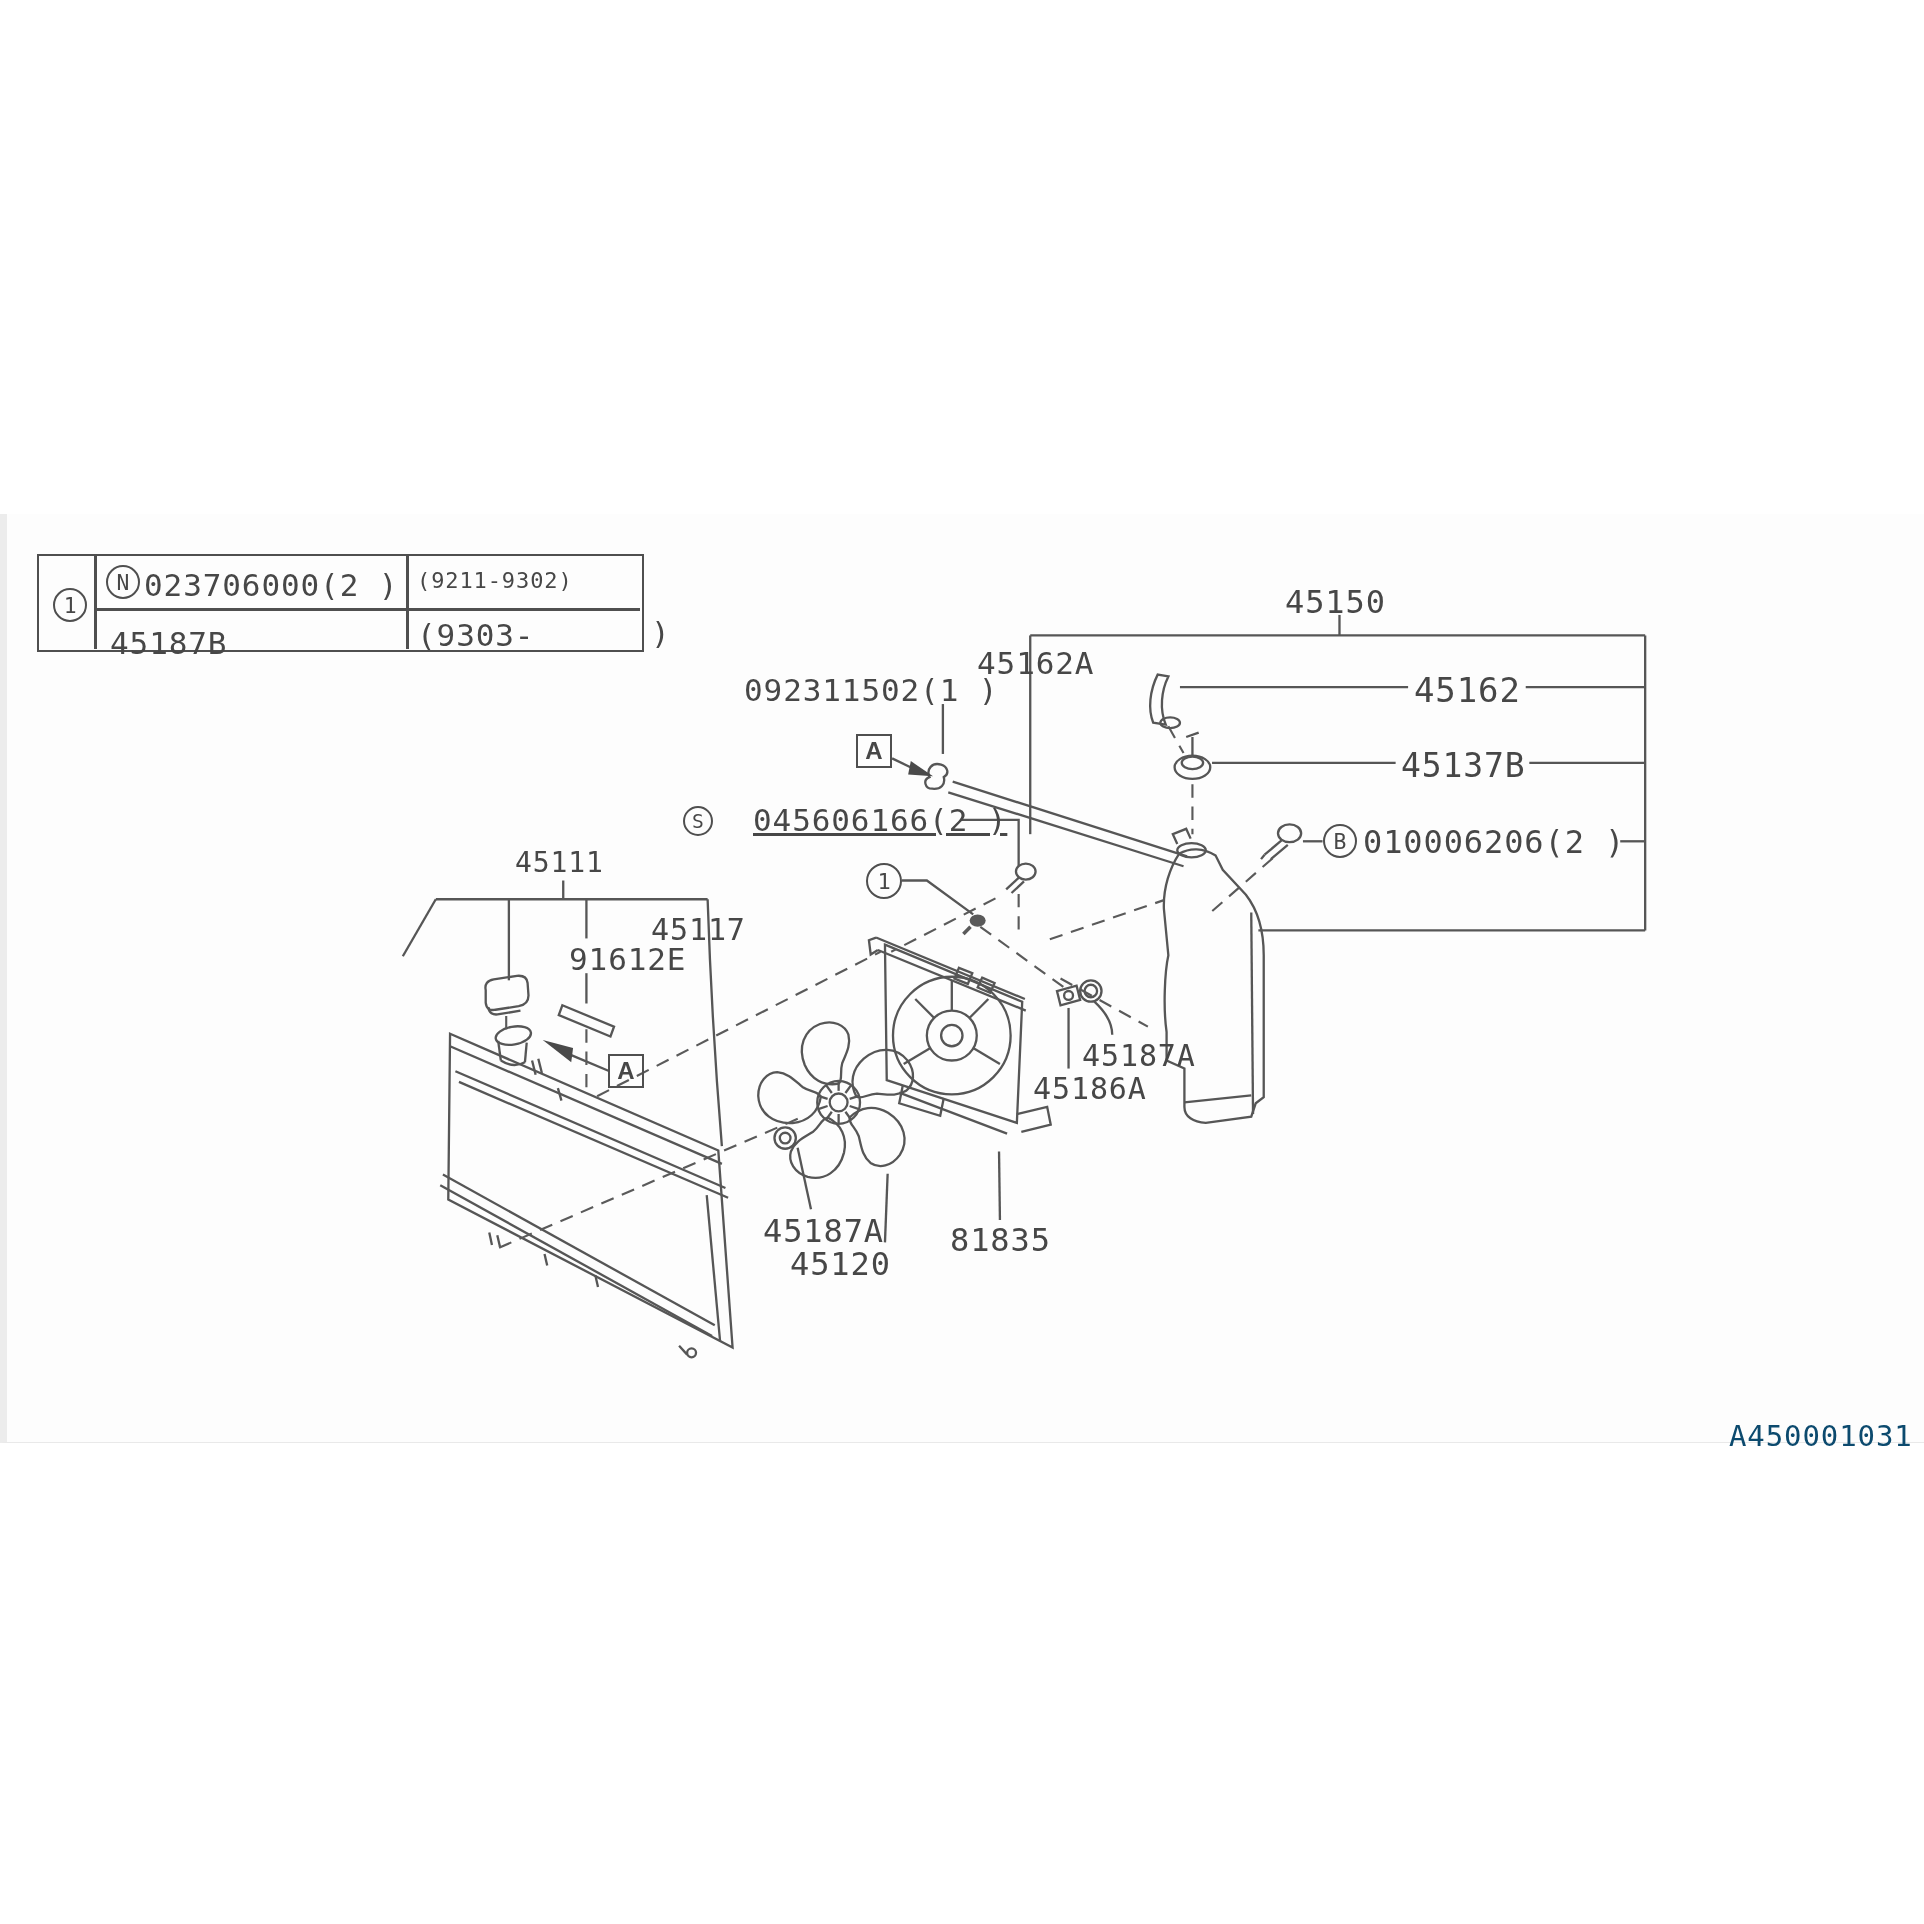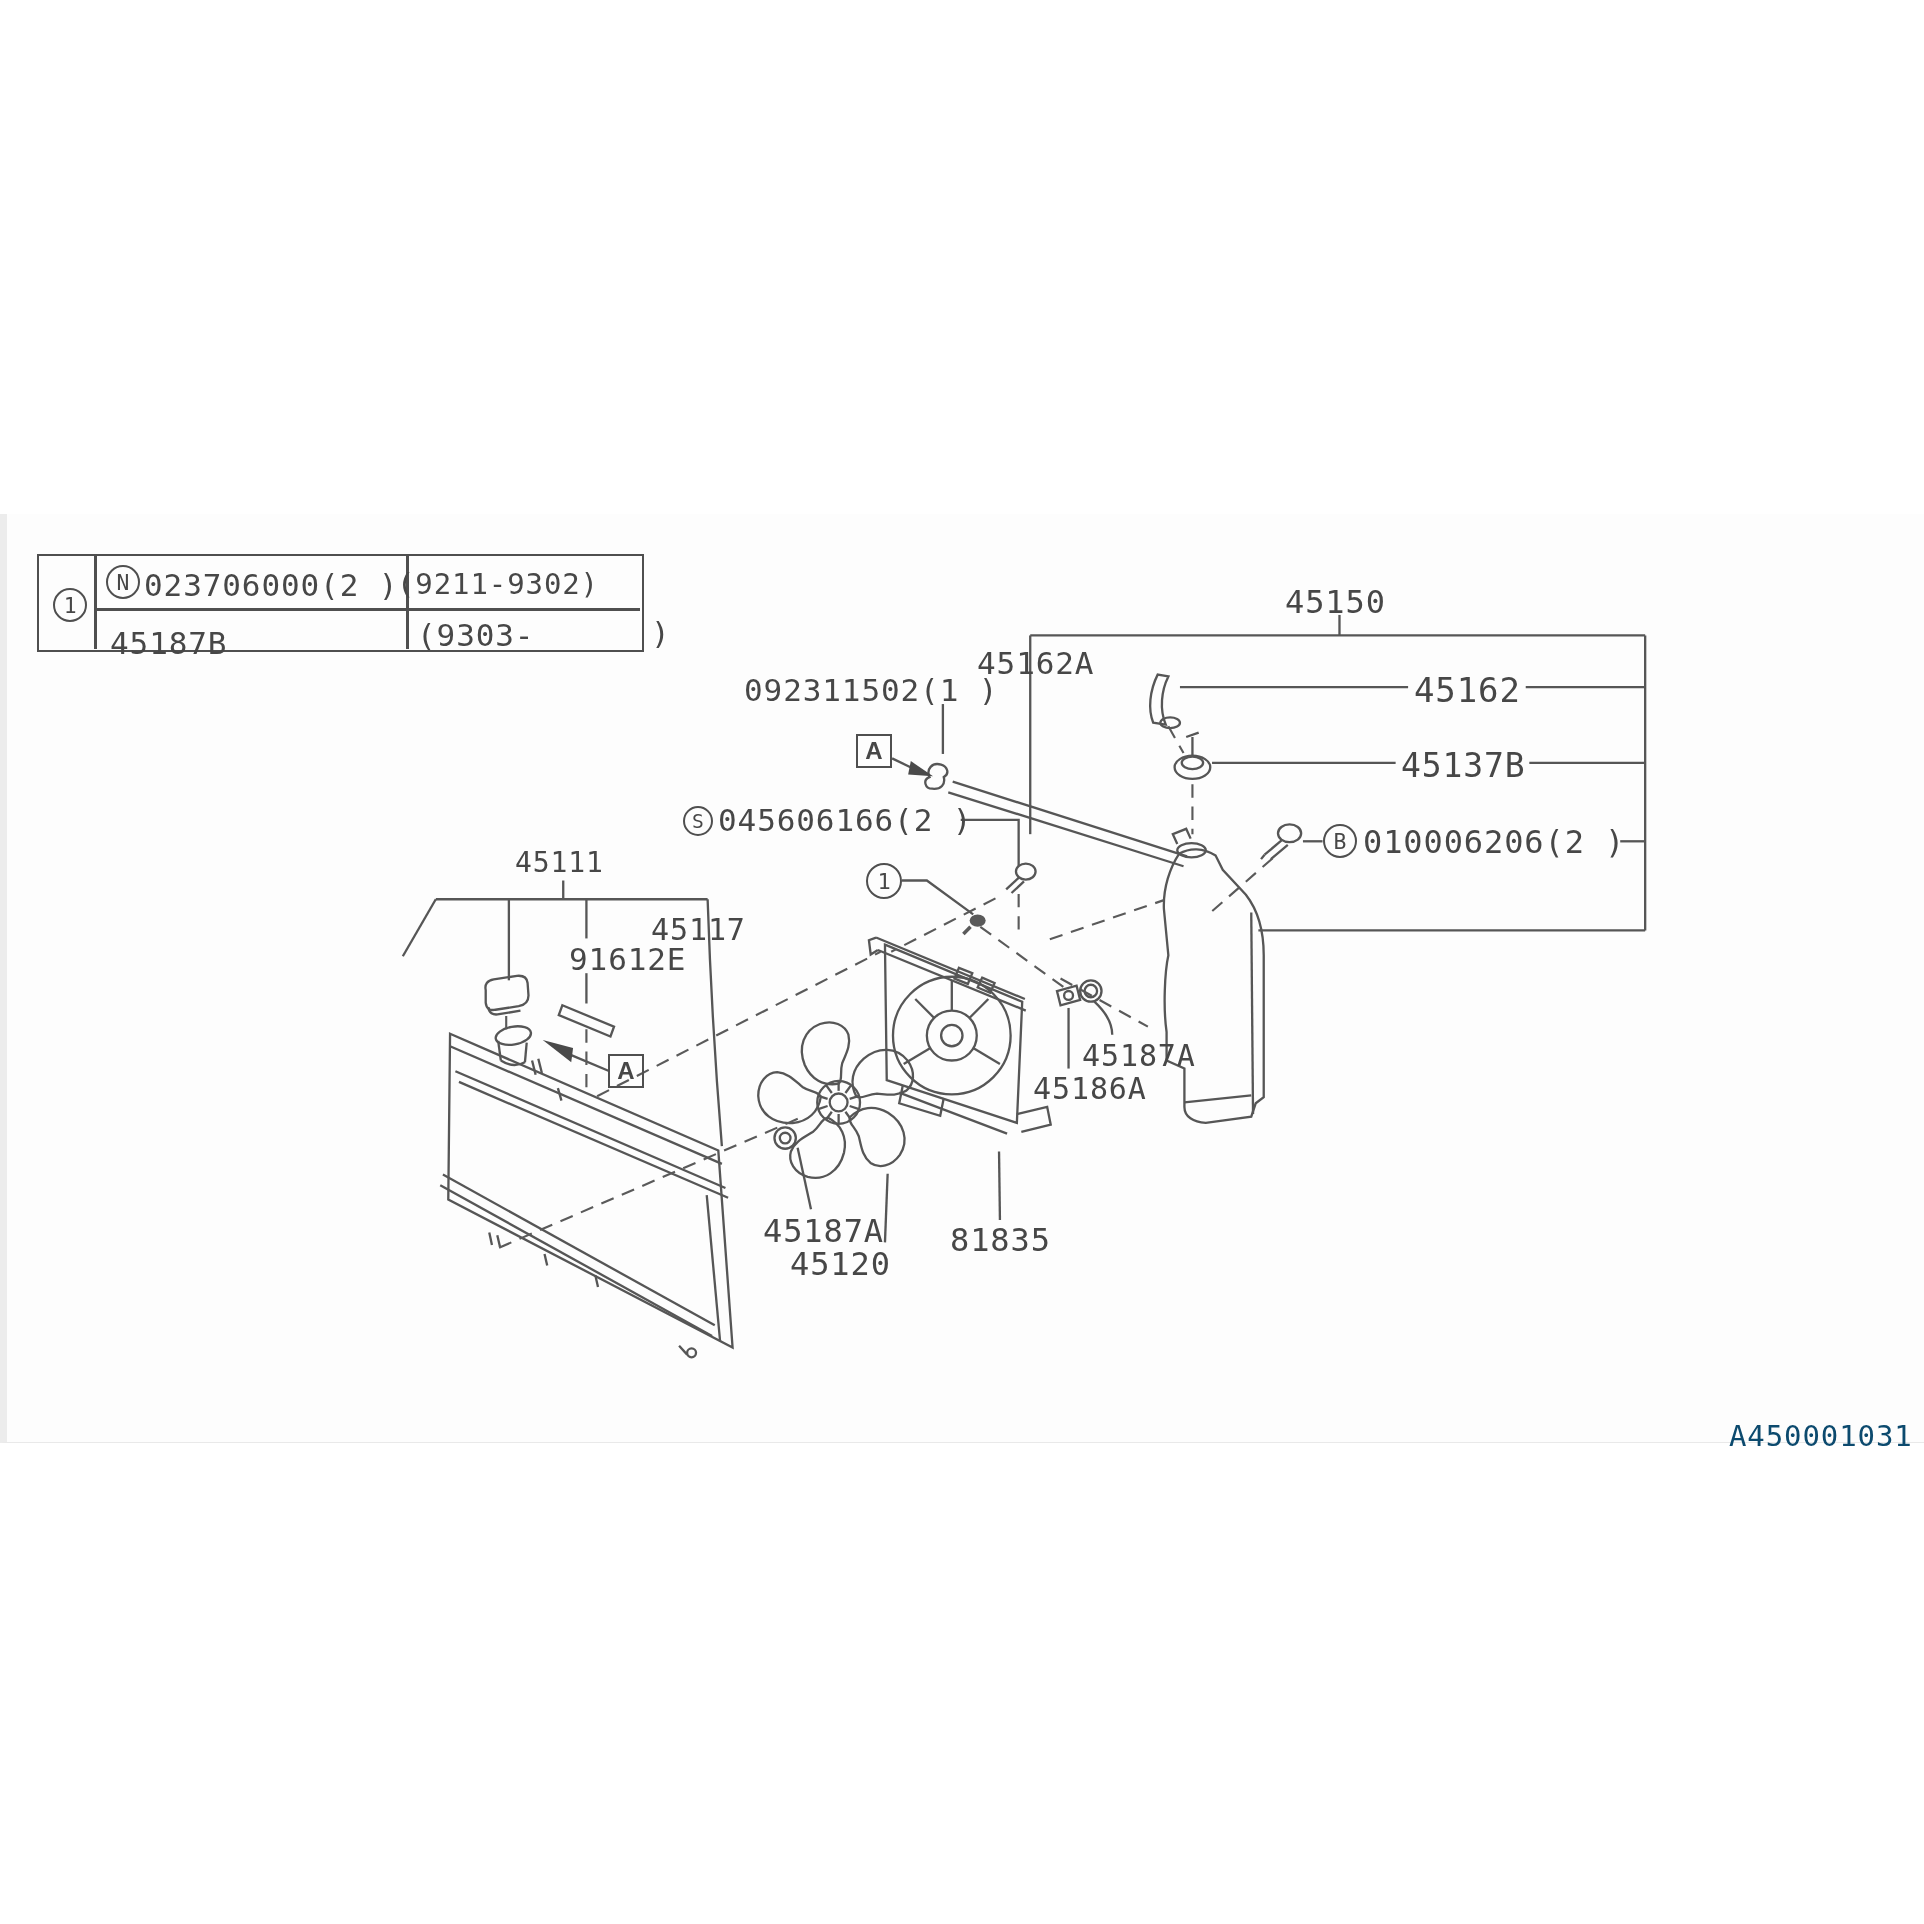--- a/index.html
+++ b/index.html
@@ -198,34 +198,34 @@
     <div class="vline1"></div>
     <div class="vline2"></div>
     <div class="hline"></div>
     <div class="circle-marker" style="left:14.3px;top:32px;width:34px;height:34px;font-size:21.4px;">
       <span>1</span>
     </div>
     <div class="circle-marker" style="left:67px;top:9px;width:34px;height:34px;font-size:21.4px;">
       <span>N</span>
     </div>
     <div class="cell" style="left:105px;top:14.3px;">023706000(2 )</div>
-    <div class="cell" style="left:358px;top:14.3px;font-size:29px;">(9211-9302)</div>
+    <div class="cell" style="left:378px;top:14.3px;font-size:22px;">(9211-9302)</div>
     <div class="cell" style="left:71px;top:72px;">45187B</div>
     <div class="cell" style="left:378px;top:64px;">(9303-</div>
   </div>
   <div class="lbl" style="left:651px;top:618px;">)</div>
 
   <div class="lbl s36" style="left:1285px;top:586px;">45150</div>
   <div class="lbl" style="left:977px;top:648px;">45162A</div>
   <div class="lbl" style="left:744px;top:675px;">092311502(1 )</div>
 
   <div class="circle-marker" style="left:683px;top:806px;width:30px;height:30px;font-size:19.6px;">
     <span>S</span>
   </div>
-  <div class="lbl" style="left:718px;top:805px;">045606166(2 )</div>
+  <div class="lbl" style="left:753px;top:805px;text-decoration:underline;">045606166(2 )</div>
 
   <div class="lbl s38" style="left:1414px;top:673px;">45162</div>
   <div class="lbl s37" style="left:1401px;top:749px;">45137B</div>
 
   <div class="circle-marker" style="left:1323px;top:824px;width:34px;height:34px;font-size:21.4px;">
     <span>B</span>
   </div>
   <div class="lbl s36" style="left:1363px;top:826px;">010006206(2 )</div>
 
   <div class="circle-marker" style="left:866px;top:863px;width:36px;height:36px;font-size:22px;">

